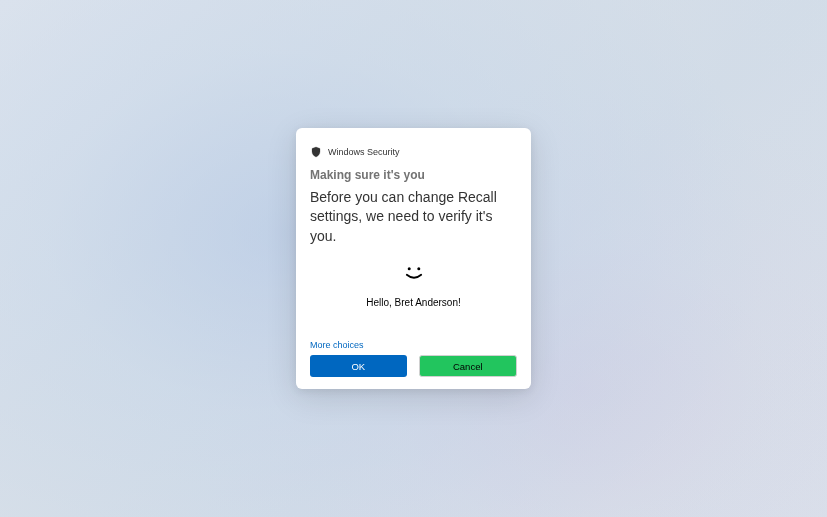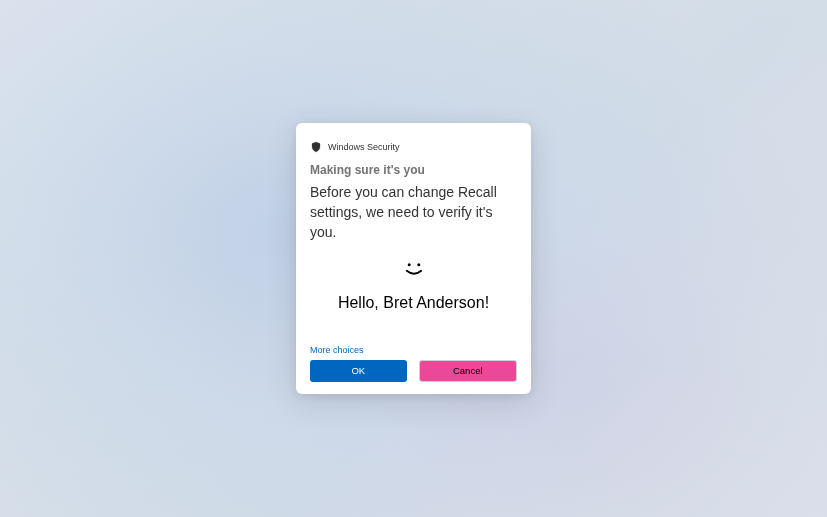--- a/index.html
+++ b/index.html
@@ -70,21 +70,21 @@
     }
     .smiley-face {
       width: 24px;
       height: 18px;
     }
     .greeting-container {
       text-align: center;
       margin-bottom: 30px;
     }
     .greeting-line {
-      font-size: 16px;
+      font-size: 10px;
       color: #000;
       line-height: 1.4;
     }
     .more-choices {
       font-size: 9px;
       color: #0067c0;
       cursor: pointer;
       margin-bottom: 5px;
     }
     .button-row {
@@ -98,21 +98,21 @@
       border-radius: 3px;
       cursor: pointer;
       border: none;
       font-family: inherit;
     }
     .btn-primary {
       background: #0067c0;
       color: #fff;
     }
     .btn-secondary {
-      background: #ec4899;
+      background: #22c55e;
       color: #000;
       border: 1px solid #d0d0d0;
     }
   </style>
 </head>
 <body>
 
 <div class="dialog">
 
   <div class="dialog-header">

